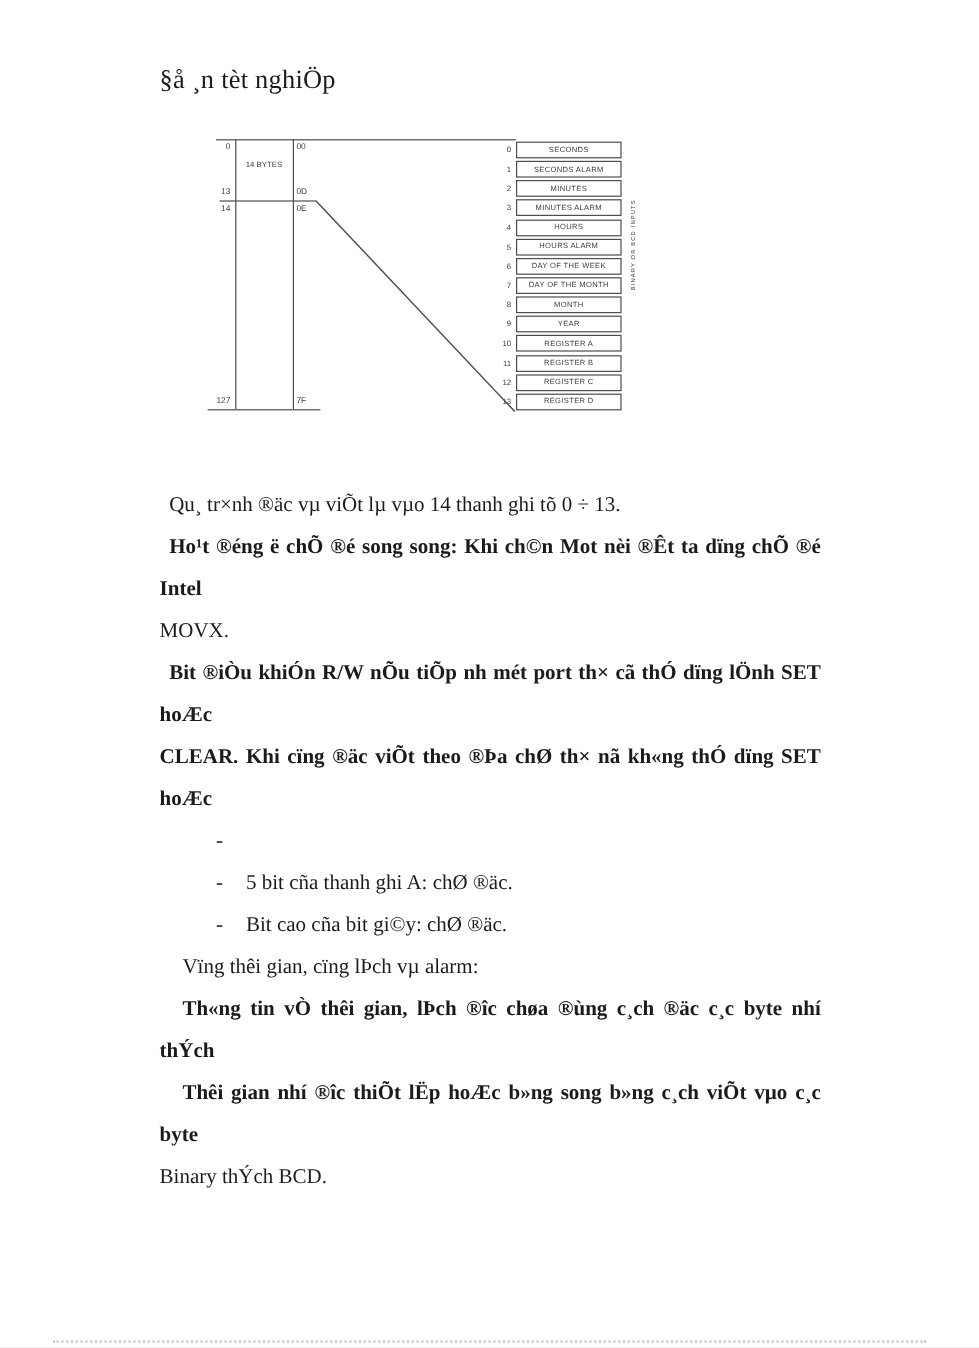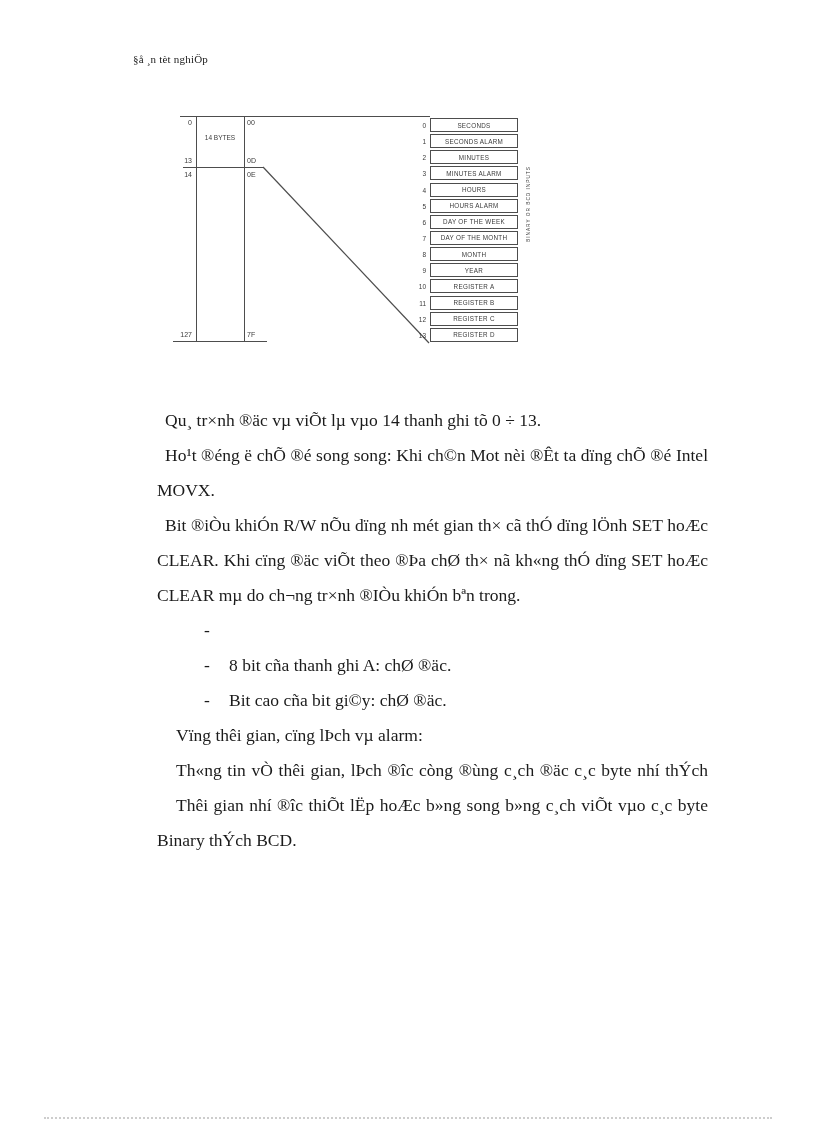--- a/index.html
+++ b/index.html
@@ -1,20 +1,20 @@
 <!DOCTYPE html>
 <html><head>
 <meta charset="utf-8">
 <style>
   html,body{margin:0;padding:0;background:#e8e8e8;}
   .page{position:relative;width:816px;height:1123px;background:#ffffff;overflow:hidden;
         font-family:"Liberation Serif", serif;color:#1b1b1b;}
 
   
-  .doc-header{position:absolute;left:133px;top:53px;font-size:11px;letter-spacing:.2px;}
+  .doc-header{position:absolute;left:133px;top:53px;font-size:22px;letter-spacing:.2px;}
 
   
   .figure{position:absolute;left:180px;top:108px;width:370px;height:248px;
           font-family:"Liberation Sans", sans-serif;color:#3a3a3a;}
   .vline{position:absolute;top:8px;width:1px;height:225px;background:#4d4d4d;}
   .hline{position:absolute;height:1px;background:#4d4d4d;}
   .diag{position:absolute;left:0;top:0;}
   .diag line{stroke:#4d4d4d;stroke-width:1.2;}
   .flabel{position:absolute;font-size:7px;line-height:9px;white-space:nowrap;}
   .bytes-label{position:absolute;left:16px;top:26px;width:48px;text-align:center;font-size:6.5px;}
@@ -23,23 +23,23 @@
   .regboxes{position:absolute;left:250px;top:10px;width:88px;display:flex;flex-direction:column;}
   .reg-box{box-sizing:border-box;height:14px;margin-bottom:2.15px;border:1px solid #4d4d4d;
            display:flex;align-items:center;justify-content:center;}
   .reg-box span{font-size:6.3px;letter-spacing:.3px;white-space:nowrap;}
   .sidelabel{position:absolute;left:268px;top:90px;width:160px;height:12px;line-height:12px;
              text-align:center;font-size:6px;letter-spacing:1.2px;white-space:nowrap;
              transform:rotate(-90deg) scale(0.8);transform-origin:center;}
 
   
   .doc-body{position:absolute;left:133px;top:403px;width:551px;
-            font-size:17.5px;line-height:35px;margin-left:24px;}
+            font-size:17.5px;line-height:35px;}
   .line{text-align:left;}
-  .line.just{text-align:justify;text-align-last:justify;}
+  .line.just{text-align:justify;text-align-last:justify;font-weight:bold;}
   .block .line:first-child{text-indent:8px;}
   .block.b3 .line:first-child,
   .block.b5 .line:first-child,
   .block.b6 .line:first-child,
   .block.b7 .line:first-child{text-indent:19px;}
   .bullet{display:flex;padding-left:47px;height:35px;}
   .dash{width:25px;}
   .scan-dots{position:absolute;left:44px;right:44px;bottom:4px;border-bottom:2px dotted #cdcdcd;}
 </style>
 </head>
@@ -137,42 +137,41 @@
 
   <div class="doc-body">
       <div class="block b0">
         <div class="line">Qu¸ tr×nh ®äc vµ viÕt lµ vµo 14 thanh ghi tõ 0 ÷ 13.</div>
       </div>
       <div class="block b1">
         <div class="line just">Ho¹t ®éng ë chÕ ®é song song: Khi ch©n Mot nèi ®Êt ta dïng chÕ ®é Intel</div>
         <div class="line">MOVX.</div>
       </div>
       <div class="block b2">
-        <div class="line just">Bit ®iÒu khiÓn R/W nÕu dïng nh mét gian th× cã thÓ dïng lÖnh SET hoÆc</div>
+        <div class="line just">Bit ®iÒu khiÓn R/W nÕu tiÕp nh mét port th× cã thÓ dïng lÖnh SET hoÆc</div>
         <div class="line just">CLEAR. Khi cïng ®äc viÕt theo ®Þa chØ th× nã kh«ng thÓ dïng SET hoÆc</div>
-        <div class="line">CLEAR mµ do ch¬ng tr×nh ®IÒu khiÓn bªn trong.</div>
       </div>
       <div class="block b4">
         <div class="bullet">
           <span class="dash">-</span>
         </div>
         <div class="bullet">
           <span class="dash">-</span>
-          <span class="btext">8 bit cña thanh ghi A: chØ ®äc.</span>
+          <span class="btext">5 bit cña thanh ghi A: chØ ®äc.</span>
         </div>
         <div class="bullet">
           <span class="dash">-</span>
           <span class="btext">Bit cao cña bit gi©y: chØ ®äc.</span>
         </div>
       </div>
       <div class="block b5">
         <div class="line">Vïng thêi gian, cïng lÞch vµ alarm:</div>
       </div>
       <div class="block b6">
-        <div class="line just">Th«ng tin vÒ thêi gian, lÞch ®îc còng ®ùng c¸ch ®äc c¸c byte nhí thÝch</div>
+        <div class="line just">Th«ng tin vÒ thêi gian, lÞch ®îc chøa ®ùng c¸ch ®äc c¸c byte nhí thÝch</div>
       </div>
       <div class="block b7">
         <div class="line just">Thêi gian nhí ®îc thiÕt lËp hoÆc b»ng song b»ng c¸ch viÕt vµo c¸c byte</div>
         <div class="line">Binary thÝch BCD.</div>
       </div>
     </div>
 
   <div class="scan-dots"></div>
 </div>
 

